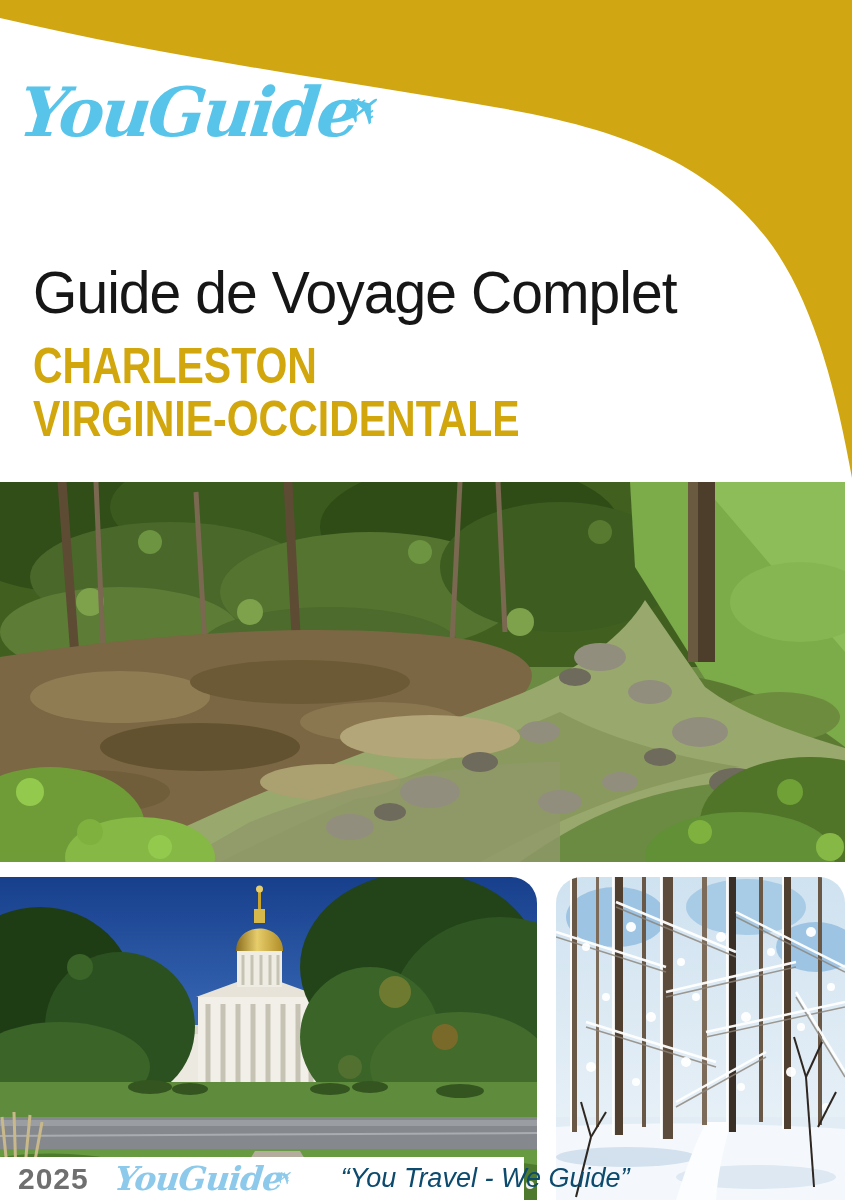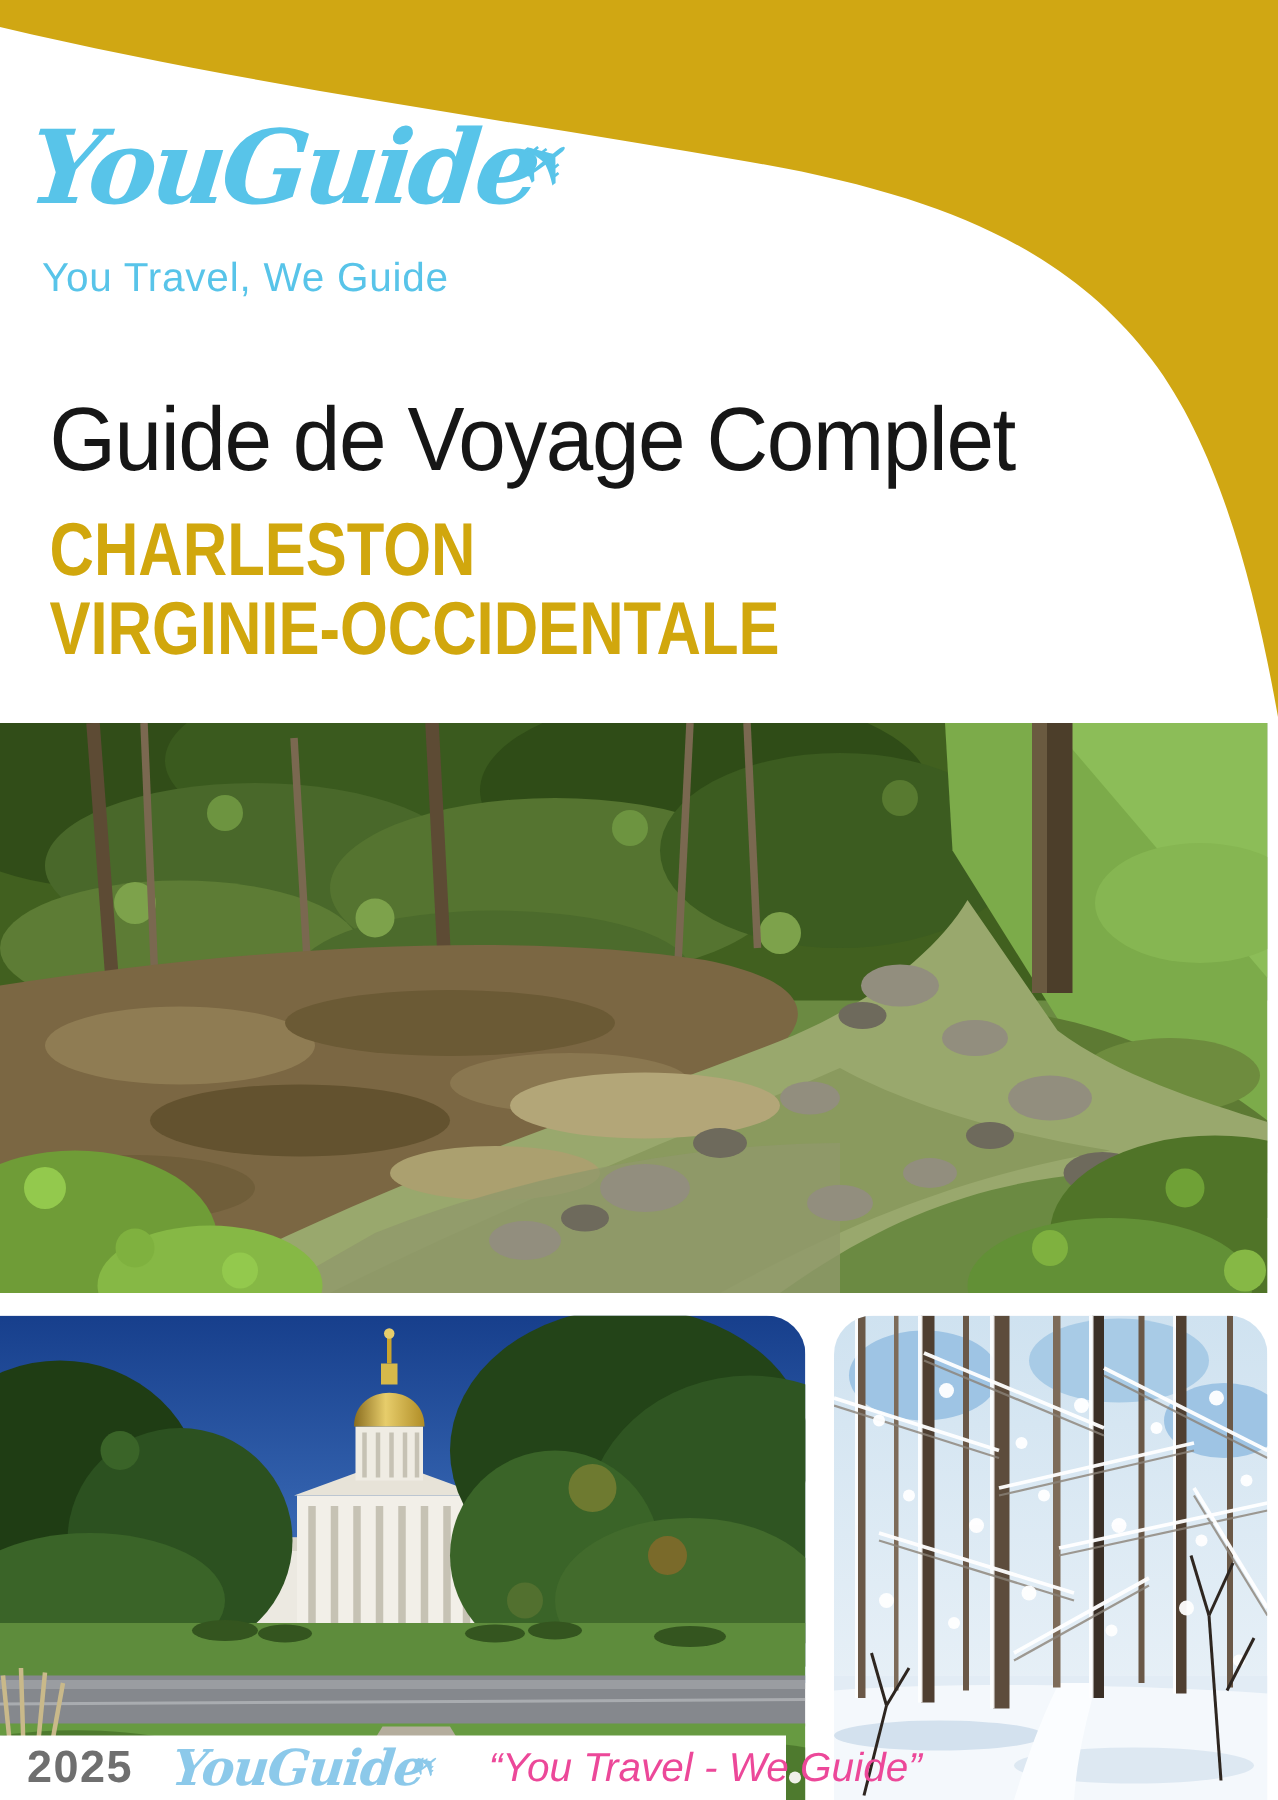--- a/index.html
+++ b/index.html
@@ -55,35 +55,34 @@
   .f-logo-text{
     font-family:"DejaVu Serif",serif;font-style:italic;font-weight:bold;
     font-size:33px;color:#8cc9ea;letter-spacing:-1px;display:inline-block;
     transform:skewX(-6deg);
   }
   .f-plane{
     display:inline-block;color:#8cc9ea;font-size:21px;
     transform:rotate(-38deg) translate(-1px,-8px);
     font-family:"DejaVu Sans",sans-serif;
   }
-  .f-quote{margin-left:16px;font-size:27px;font-style:italic;color:#ec4899;}
+  .f-quote{margin-left:31px;font-size:27px;font-style:italic;color:#0c4a6e;}
 </style>
 </head>
 <body>
 
 <div class="page">
 
   <svg class="swoosh" viewBox="0 0 852 480" preserveAspectRatio="none" aria-hidden="true">
     <path d="M0,0 L852,0 L852,478 C836,388 812,298 768,240 C716,172 640,132 500,108 C340,80 170,58 0,18 Z" fill="#d0a713"></path>
   </svg>
 
   <div class="brand">
     <span class="logo-text">YouGuide</span><span class="logo-plane">✈</span>
   </div>
-  <div class="tagline">You Travel, We Guide</div>
 
   <h1 class="title">Guide de Voyage Complet</h1>
 
   <div class="subtitle">
     <div>CHARLESTON</div>
     <div>VIRGINIE-OCCIDENTALE</div>
   </div>
 
   <div class="photo photo-main">
     <svg viewBox="0 0 845 380" preserveAspectRatio="none" aria-hidden="true">

